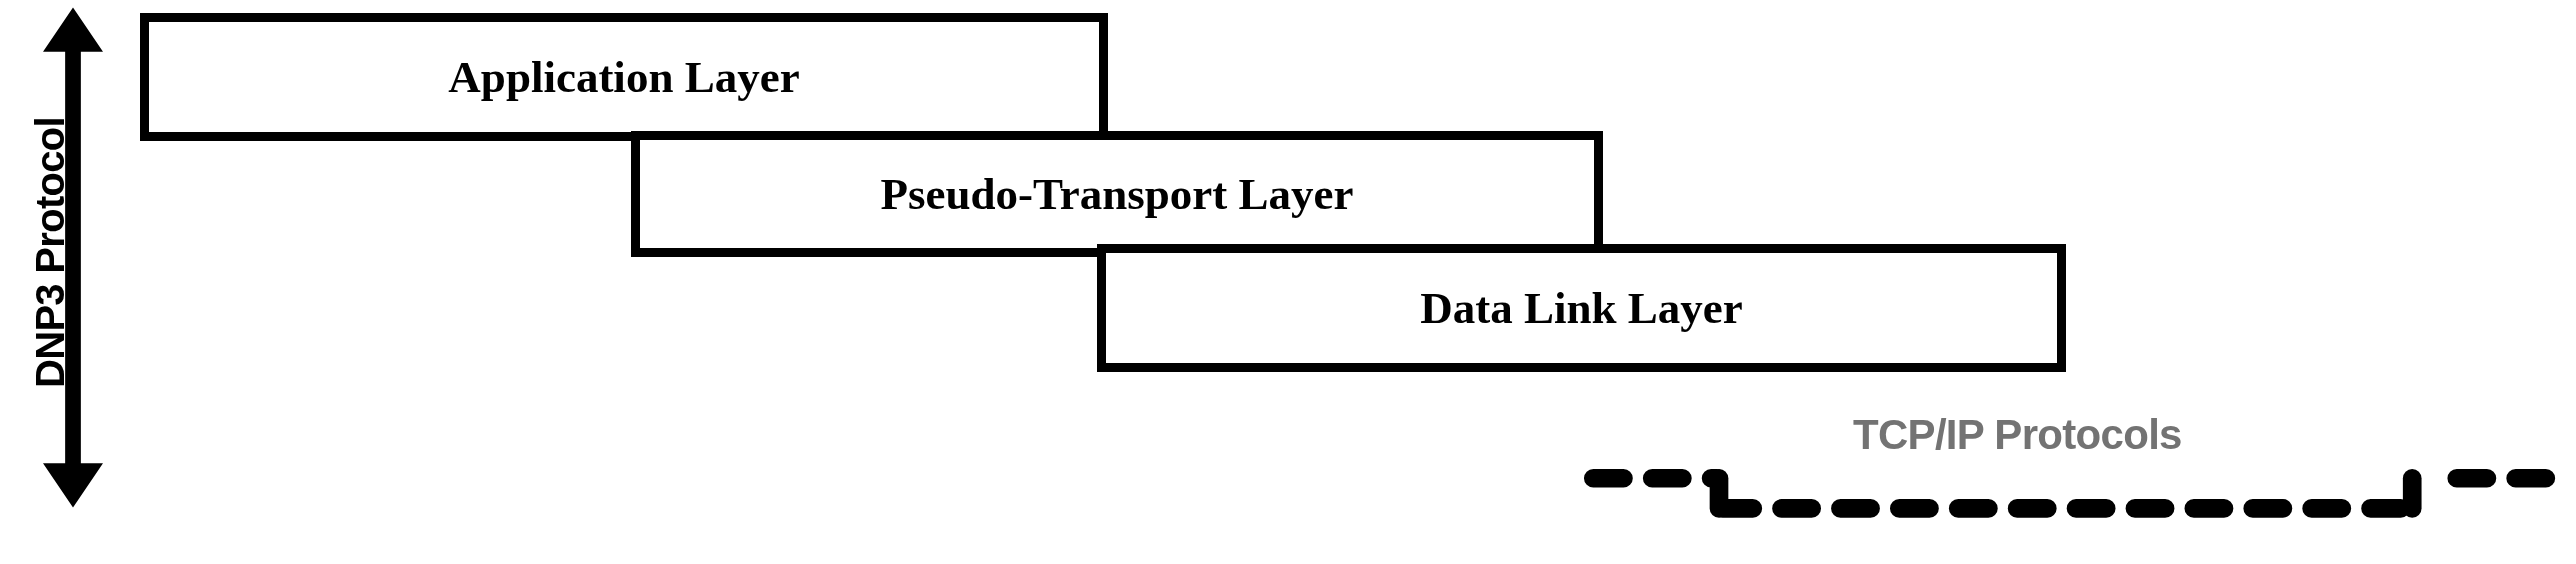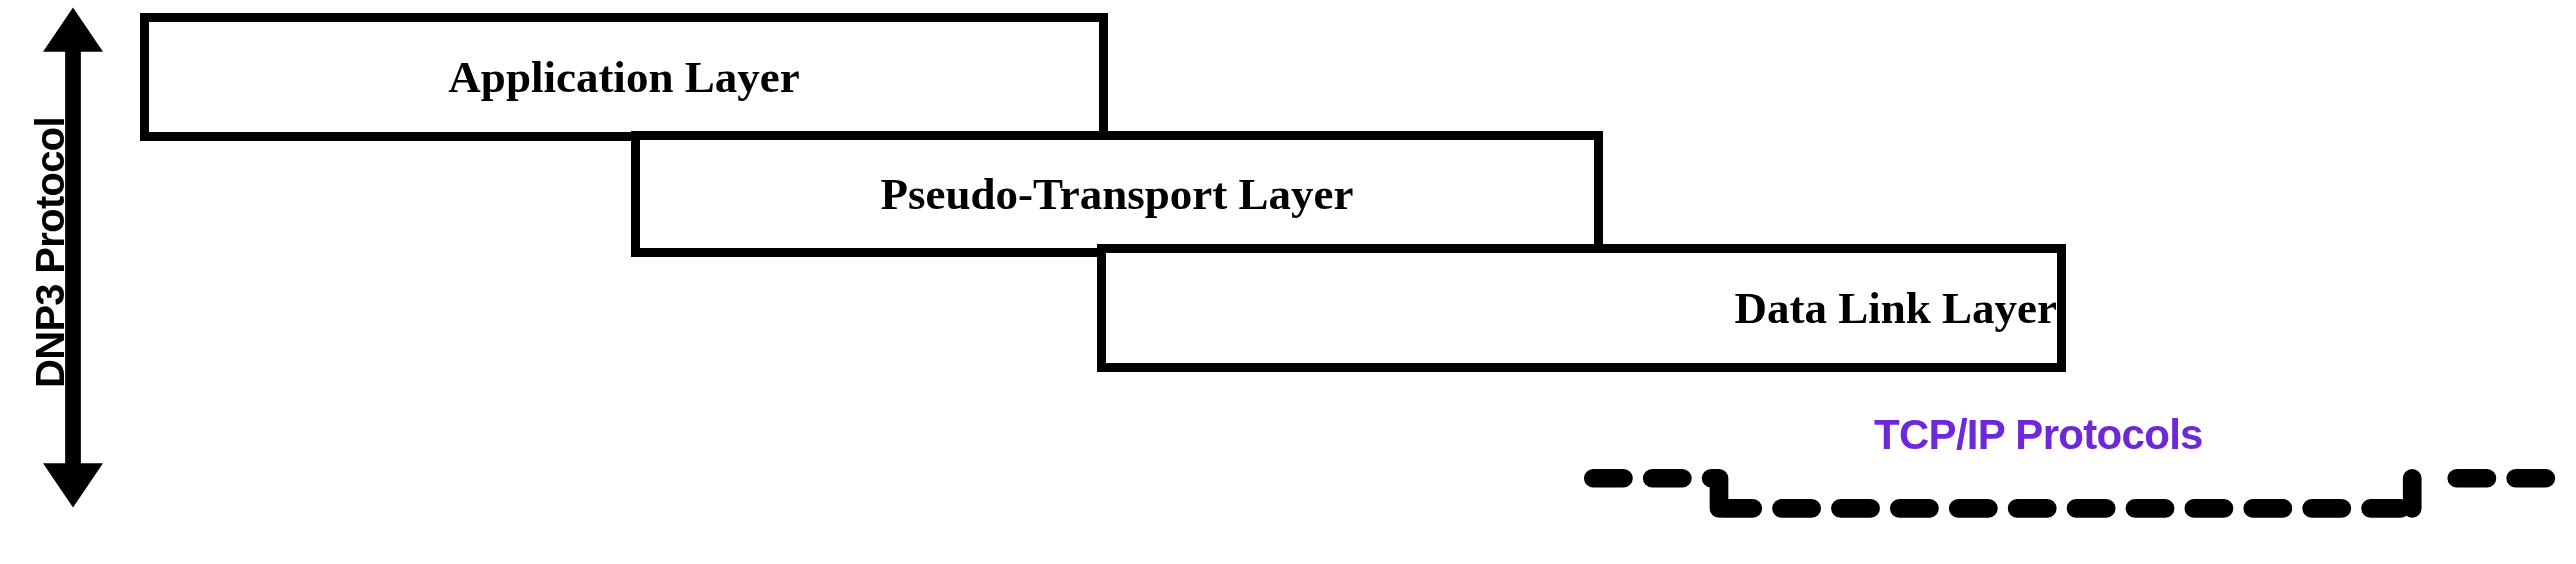--- a/index.html
+++ b/index.html
@@ -57,34 +57,33 @@
     font-family: "Liberation Serif", "DejaVu Serif", serif;
     font-weight: bold;
     font-size: 45px;
     color: #000000;
     white-space: nowrap;
     letter-spacing: 0px;
   }
 
   #box-application    { left: 140px;  top: 13px;  width: 968px; height: 128px; text-align: center; }
   #box-pseudotransport{ left: 619px;  top: 131px; width: 972px; height: 126px; margin-left: 12px; }
-  #box-datalink       { left: 1097px; top: 244px; width: 969px; height: 128px; justify-content: flex-end; }
+  #box-datalink       { left: 1097px; top: 244px; width: 969px; height: 128px; }
 
   
   .tcpip-label {
     position: absolute;
     left: 1853px;
     top: 411px;
     font-family: "Liberation Sans", "DejaVu Sans", sans-serif;
     font-weight: bold;
     font-size: 42px;
     letter-spacing: -0.7px;
-    color: #6d28d9;
+    color: #737373;
     white-space: nowrap;
-    margin-left: 21px;
   }
 
   
   .dashed-line {
     position: absolute;
     left: 1566px;
     top: 445px;
     width: 1010px;
     height: 101px;
   }

